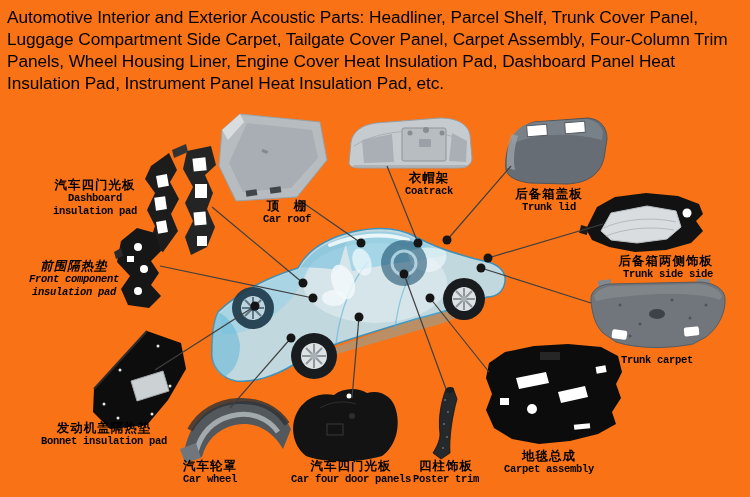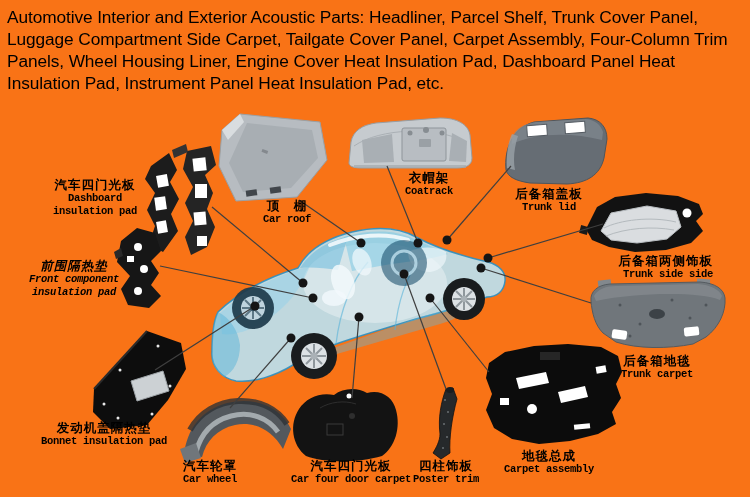--- a/index.html
+++ b/index.html
@@ -240,35 +240,34 @@
     <div class="en">Bonnet insulation pad</div>
   </div>
 
   <div class="plabel" style="left:140px;top:459px;width:140px;">
     <div class="zh">汽车轮罩</div>
     <div class="en">Car wheel</div>
   </div>
 
   <div class="plabel" style="left:272px;top:459px;width:158px;">
     <div class="zh">汽车四门光板</div>
-    <div class="en">Car four door carpet</div>
+    <div class="en">Car four door panels</div>
   </div>
 
   <div class="plabel" style="left:386px;top:459px;width:120px;">
     <div class="zh">四柱饰板</div>
     <div class="en">Poster trim</div>
   </div>
 
   <div class="plabel" style="left:479px;top:449px;width:140px;">
     <div class="zh">地毯总成</div>
     <div class="en">Carpet assembly</div>
   </div>
 
   <div class="plabel" style="left:587px;top:354px;width:140px;">
-    <div class="zh">后备箱地毯</div>
     <div class="en">Trunk carpet</div>
   </div>
 
   <div class="plabel" style="left:573px;top:254px;width:140px;text-align:right;">
     <div class="zh">后备箱两侧饰板</div>
     <div class="en">Trunk side side</div>
   </div>
 
   <div class="plabel" style="left:369px;top:171px;width:120px;">
     <div class="zh">衣帽架</div>

